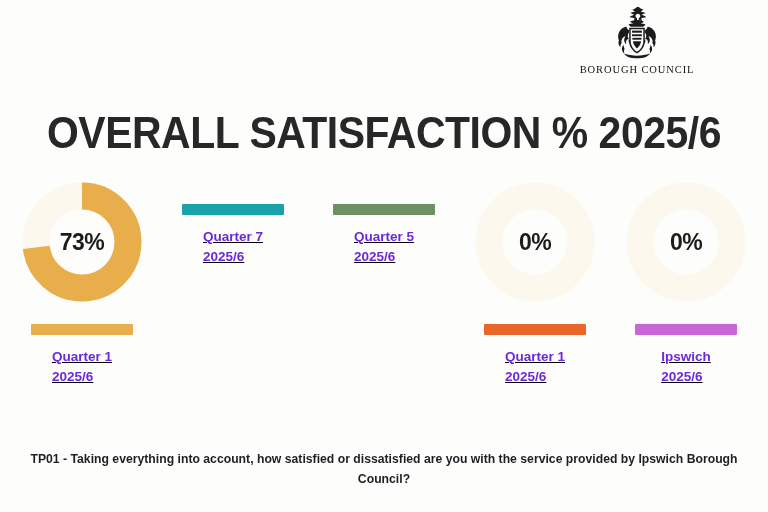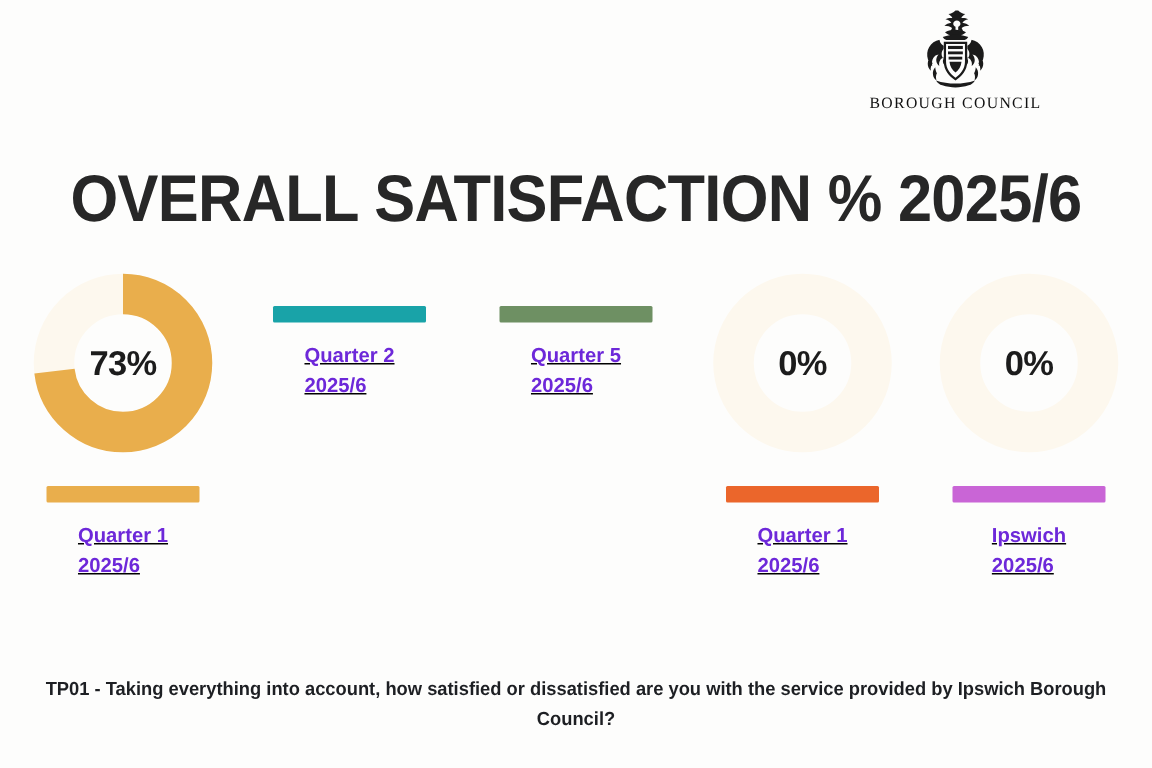--- a/index.html
+++ b/index.html
@@ -184,21 +184,21 @@
     <div class="color-bar" style="background: rgb(233, 174, 76);"></div>
     <div class="col-label">
       <span>Quarter 1</span>
       <span class="l2">2025/6</span>
     </div>
   </div>
 
   <div class="chart-col">
     <div class="color-bar" style="background: rgb(25, 163, 168);"></div>
     <div class="col-label">
-      <span>Quarter 2</span>
+      <span>Quarter 7</span>
       <span class="l2">2025/6</span>
     </div>
   </div>
 
   <div class="chart-col">
     <div class="color-bar" style="background: rgb(110, 144, 99);"></div>
     <div class="col-label">
       <span>Quarter 5</span>
       <span class="l2">2025/6</span>
     </div>

